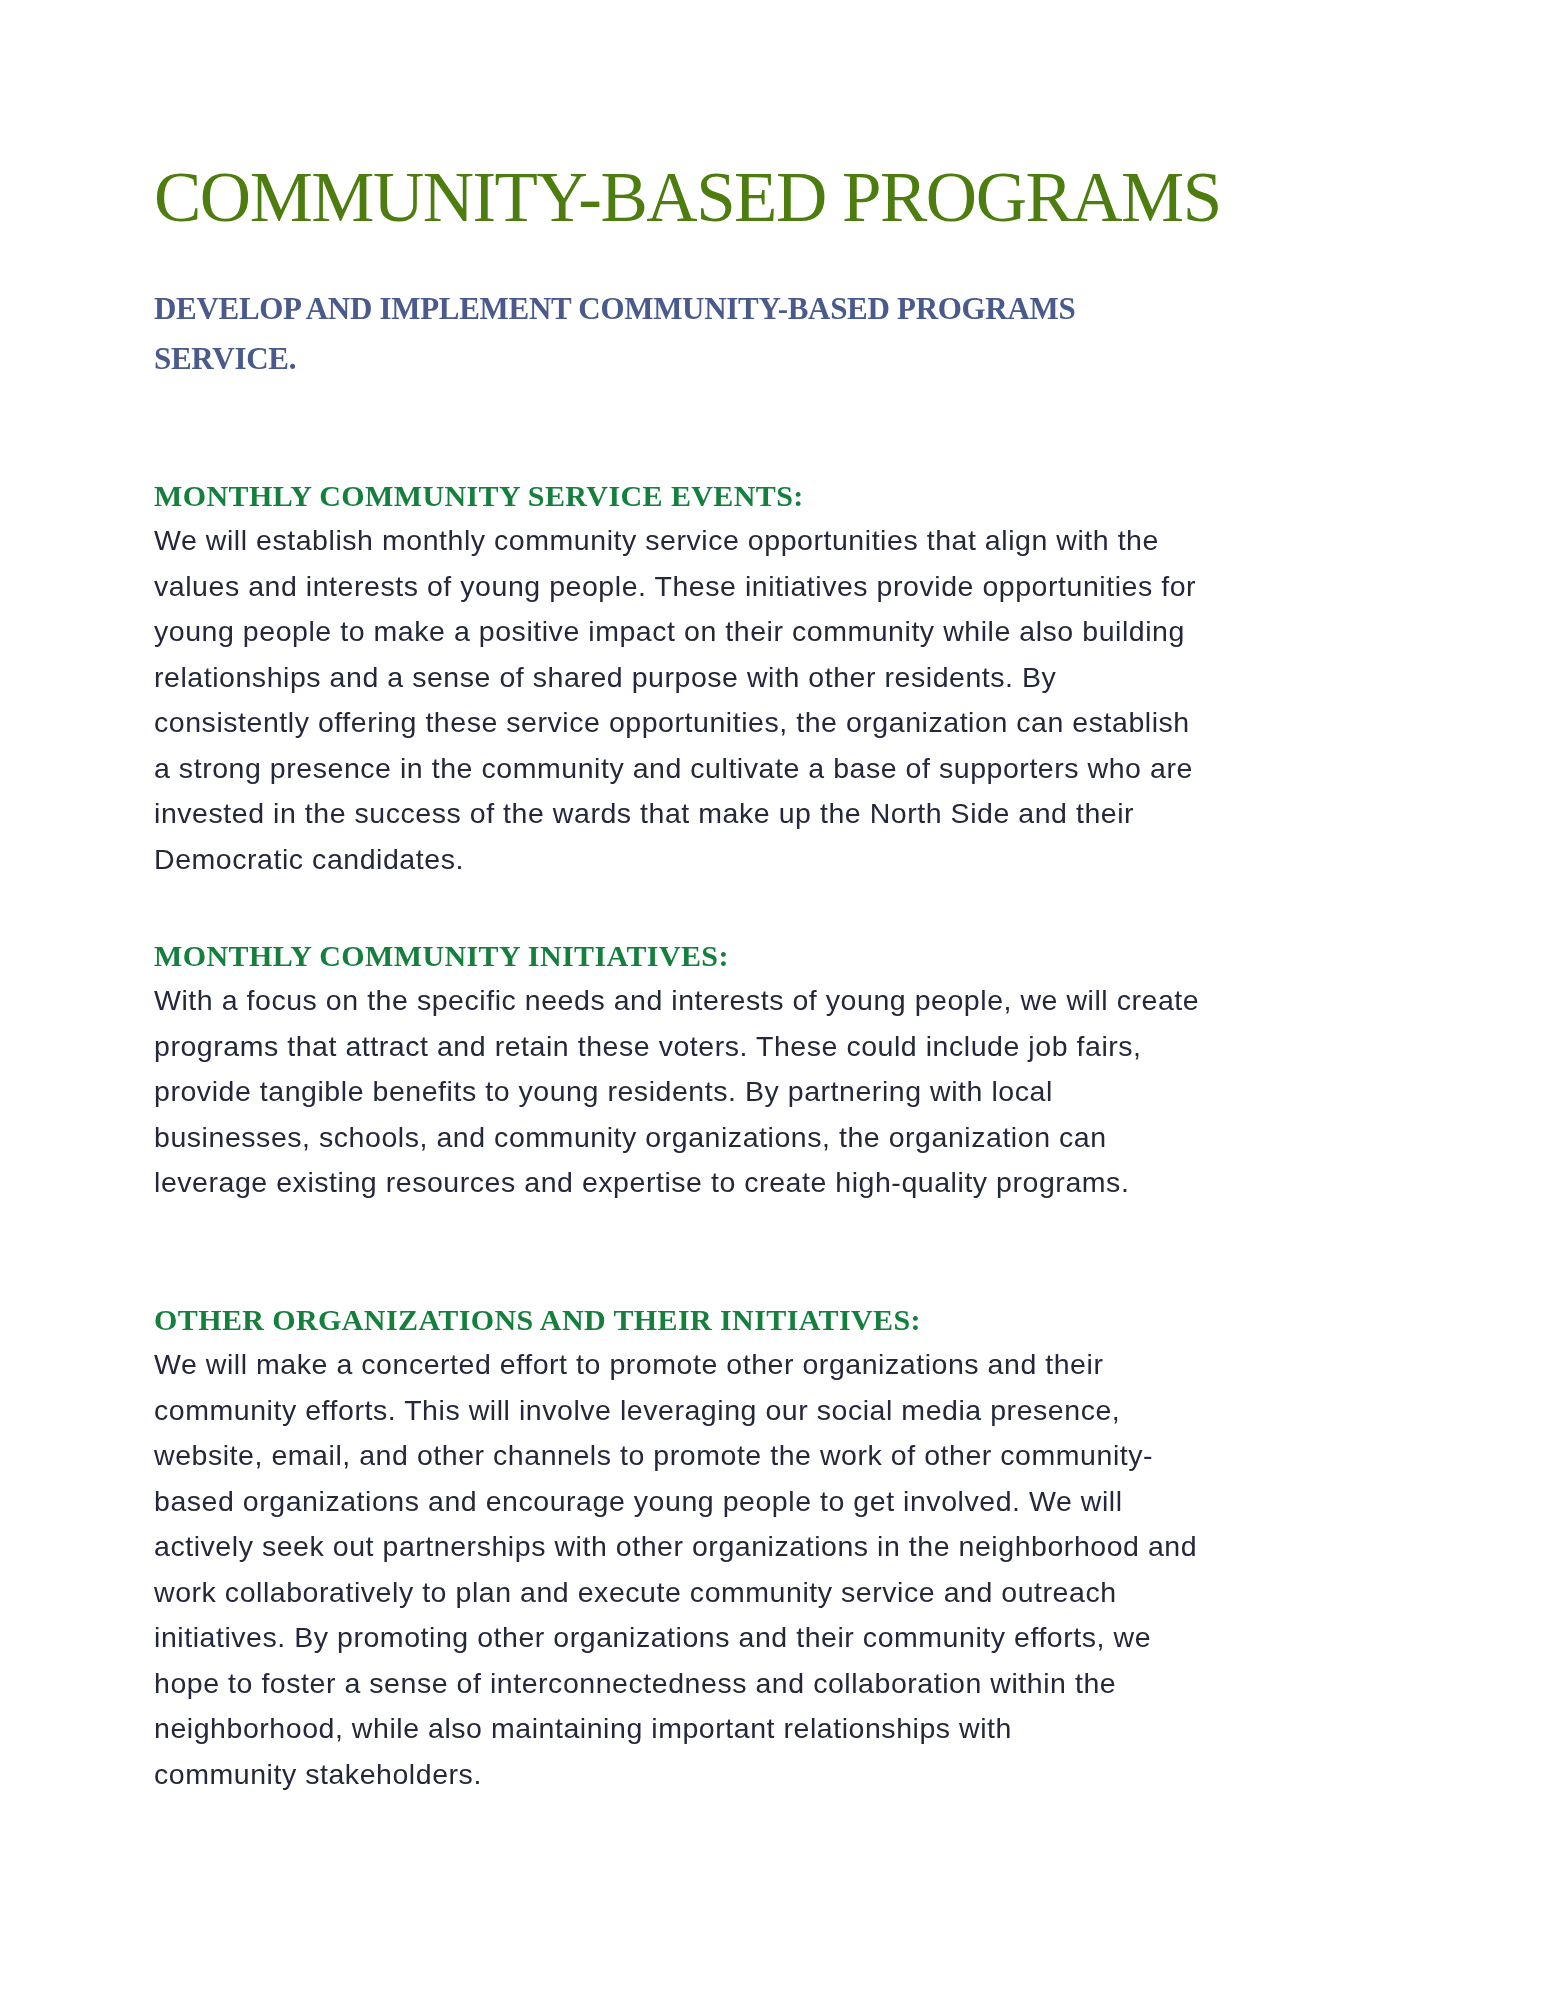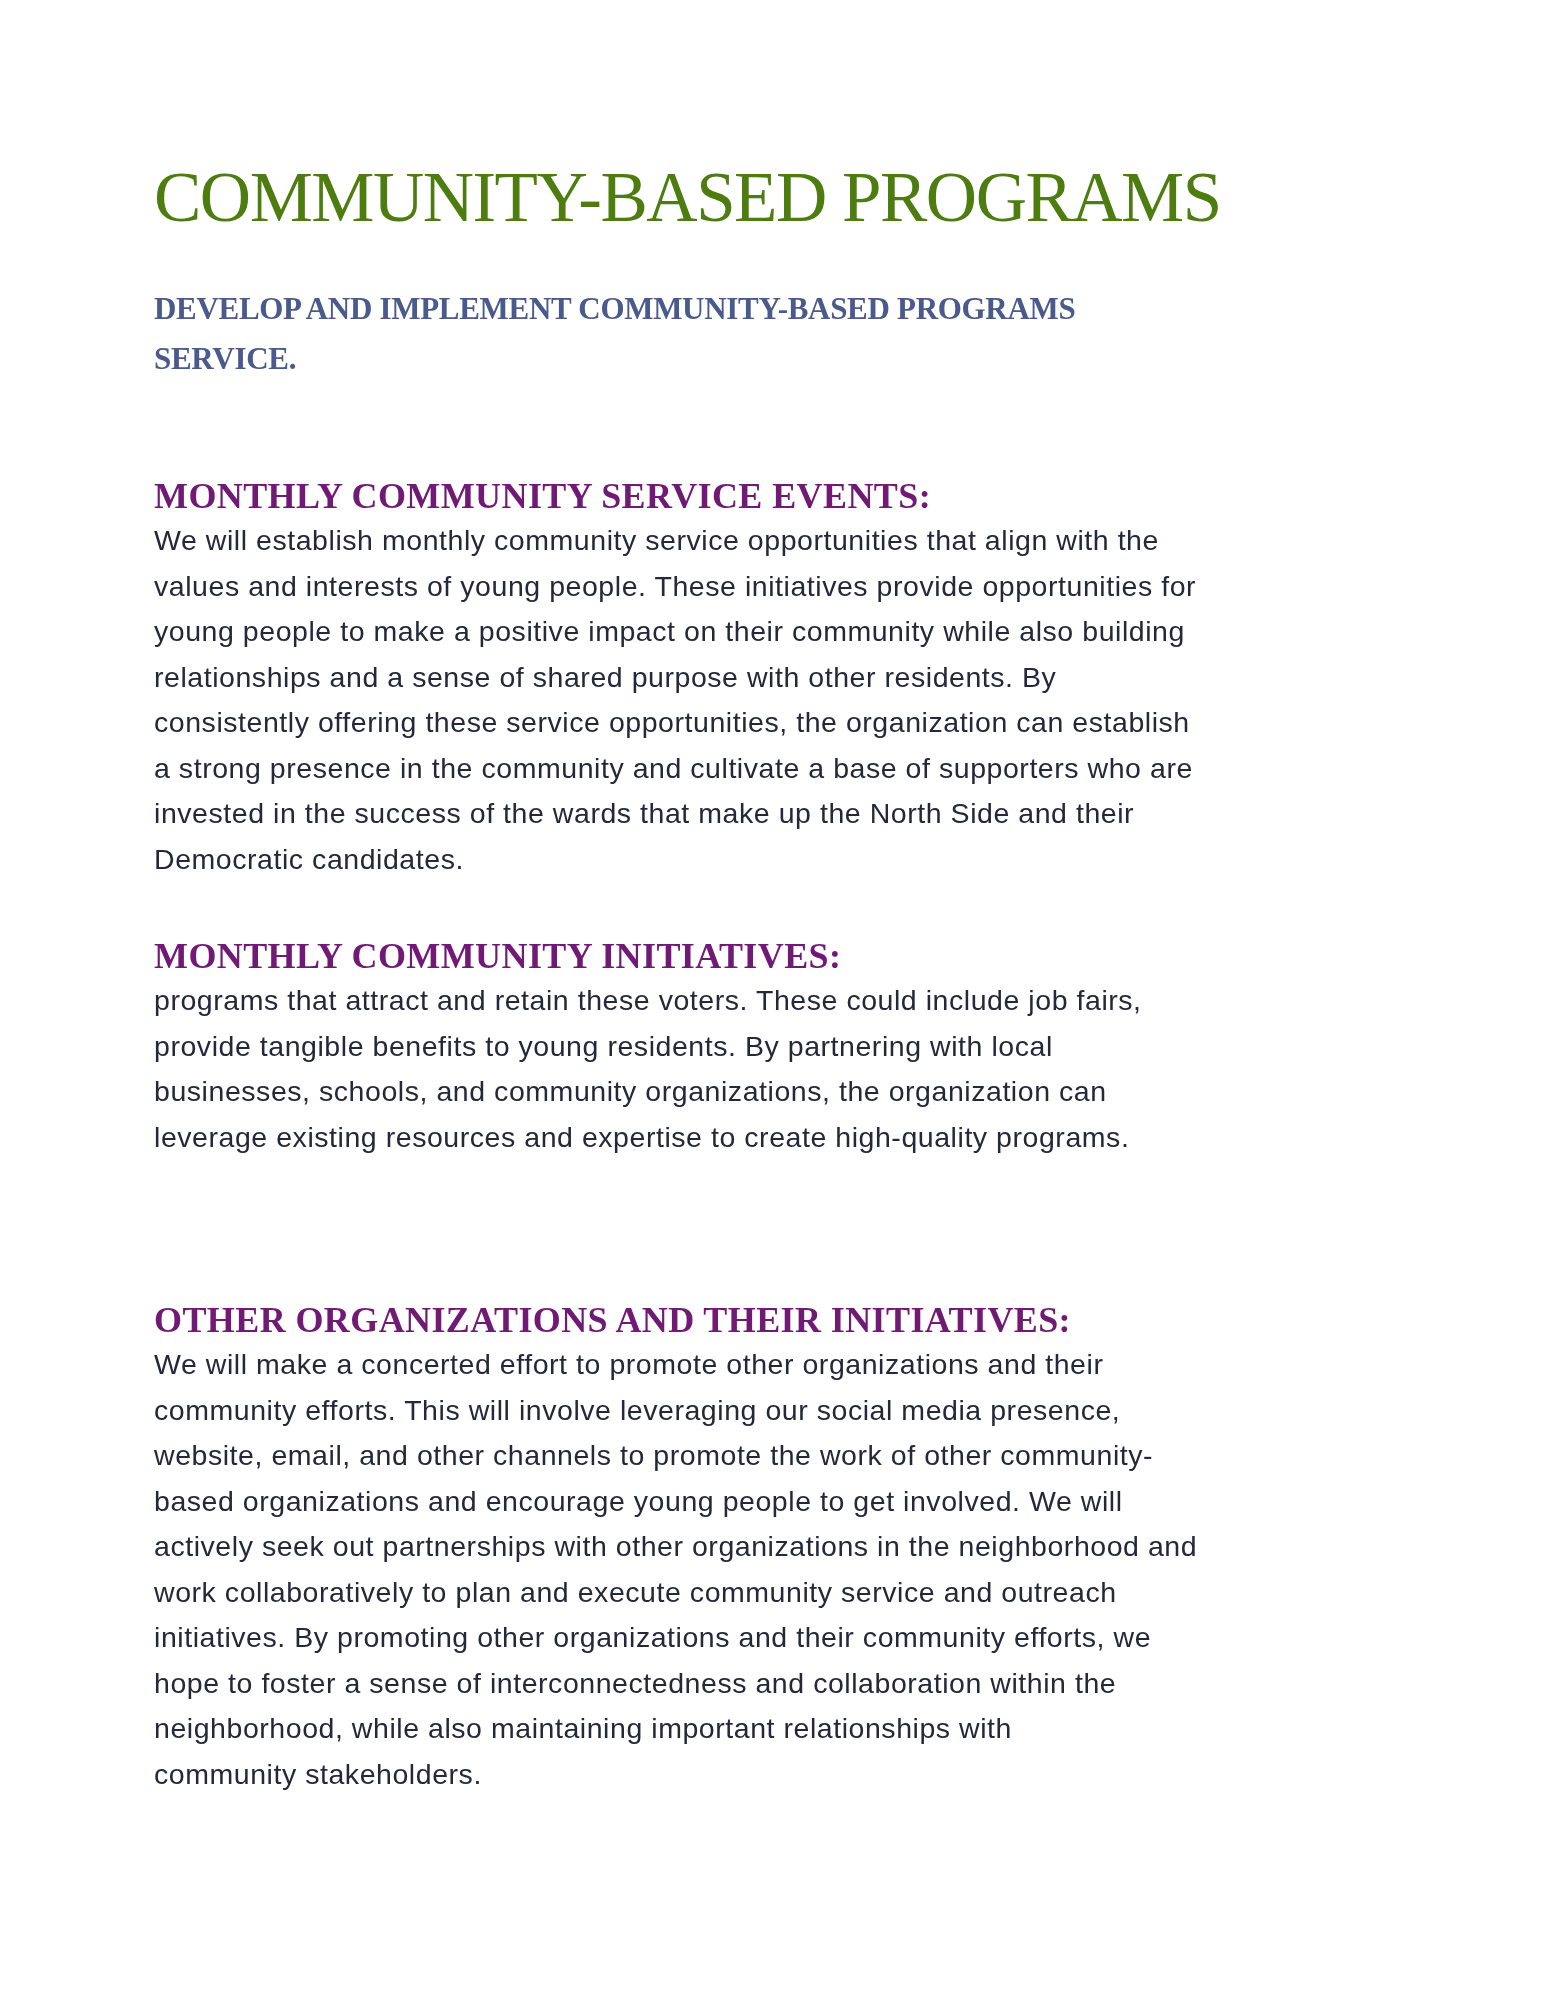--- a/index.html
+++ b/index.html
@@ -47,23 +47,23 @@
     }
     .section {
       position: absolute;
       left: 0;
       width: 1240px;
     }
     .section-heading {
       margin: 0;
       font-family: "Liberation Serif", "DejaVu Serif", serif;
       font-weight: bold;
-      font-size: 36px;
+      font-size: 30px;
       line-height: 44px;
-      color: #701a75;
+      color: #15803d;
       letter-spacing: 0.4px;
       white-space: nowrap;
     }
     .section-body {
       margin: 0;
       font-family: "Liberation Sans", "DejaVu Sans", sans-serif;
       font-size: 28.5px;
       line-height: 45.5px;
       color: #25283a;
       letter-spacing: 0.55px;
@@ -98,20 +98,21 @@
       <span class="line">consistently offering these service opportunities, the organization can establish</span>
       <span class="line">a strong presence in the community and cultivate a base of supporters who are</span>
       <span class="line">invested in the success of the wards that make up the North Side and their</span>
       <span class="line">Democratic candidates.</span>
     </p>
   </section>
 
   <section class="section" id="sec2">
     <h3 class="section-heading">MONTHLY COMMUNITY INITIATIVES:</h3>
     <p class="section-body">
+      <span class="line">With a focus on the specific needs and interests of young people, we will create</span>
       <span class="line">programs that attract and retain these voters. These could include job fairs,</span>
       <span class="line">provide tangible benefits to young residents. By partnering with local</span>
       <span class="line">businesses, schools, and community organizations, the organization can</span>
       <span class="line">leverage existing resources and expertise to create high-quality programs.</span>
     </p>
   </section>
 
   <section class="section" id="sec3">
     <h3 class="section-heading">OTHER ORGANIZATIONS AND THEIR INITIATIVES:</h3>
     <p class="section-body">

